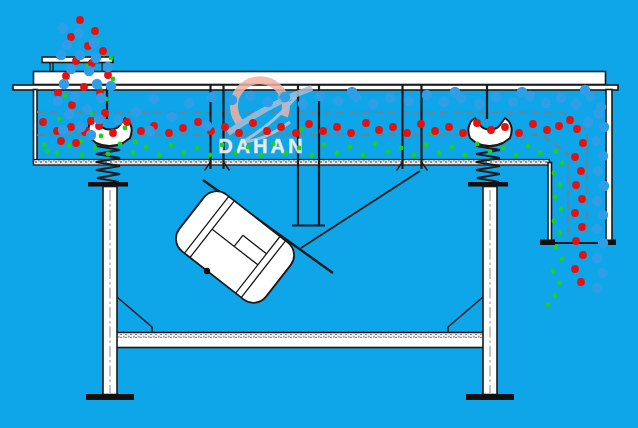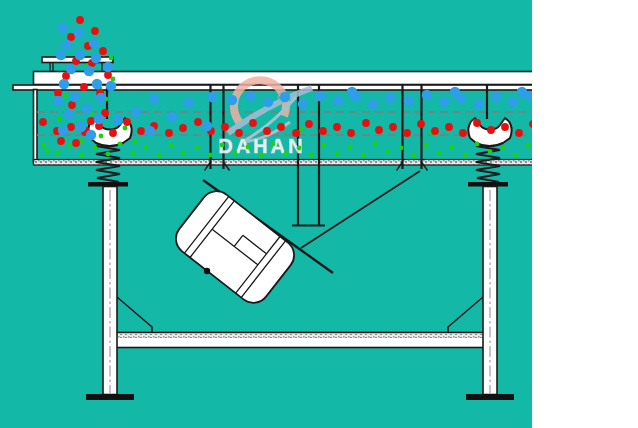--- a/index.html
+++ b/index.html
@@ -1,16 +1,16 @@
 <!DOCTYPE html>
 <html><head>
 <meta charset="utf-8">
 <style>
   html,body{margin:0;padding:0;background:#ffffff;}
-  .stage{position:relative;width:532px;height:428px;background:#14b8a6;overflow:hidden;
+  .stage{position:relative;width:638px;height:428px;background:#0ea5e9;overflow:hidden;
          font-family:"Liberation Sans", sans-serif;}
   svg{display:block;}
   .wm-text{font-family:"Liberation Sans", sans-serif;font-weight:bold;letter-spacing:3px;}
 </style>
 </head>
 <body>
 
 <div class="stage">
 <svg width="638" height="428" viewBox="0 0 638 428" xmlns="http://www.w3.org/2000/svg">
   <defs>

